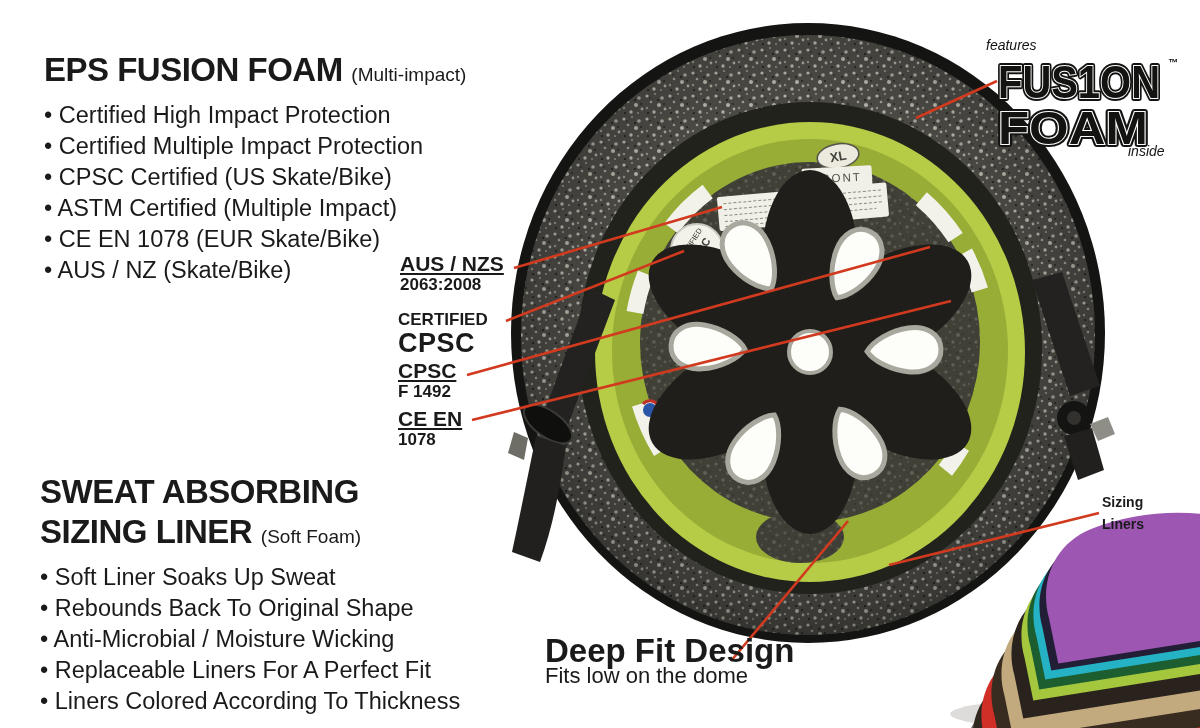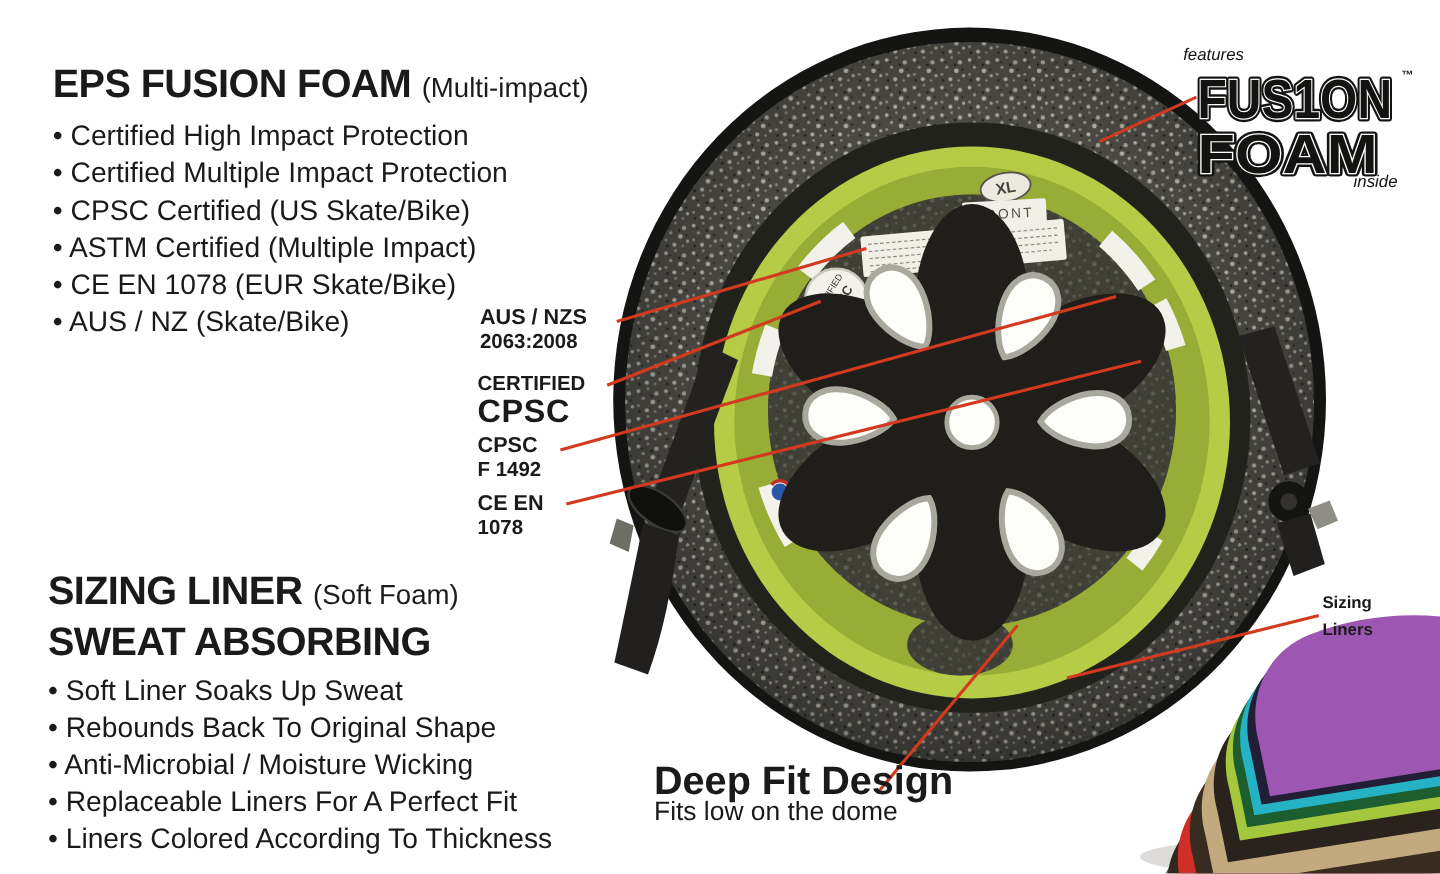--- a/index.html
+++ b/index.html
@@ -3,27 +3,27 @@
 <meta charset="utf-8">
 <style>
   html,body{margin:0;padding:0;background:#fff;}
   .stage{position:relative;width:1200px;height:728px;background:#fff;overflow:hidden;
          font-family:"Liberation Sans",sans-serif;color:#1a1a1a;}
   .stage svg{display:block;}
   #scene{position:absolute;left:0;top:0;}
   .abs{position:absolute;}
   
   .sec-title{font-size:33px;font-weight:bold;letter-spacing:-0.5px;line-height:40px;white-space:nowrap;}
-  .sec-qual{font-size:23px;font-weight:normal;letter-spacing:0;}
+  .sec-qual{font-size:19px;font-weight:normal;letter-spacing:0;}
   .bullets{margin-top:5px;}
   .bullet{font-size:23.5px;line-height:31px;white-space:nowrap;}
   .bullet::before{content:"• ";}
   
   .co{white-space:nowrap;font-weight:bold;}
-  .co .l-md{font-size:18px;line-height:22px;display:block;}
+  .co .l-md{font-size:21px;line-height:22px;display:block;text-decoration:underline;}
   .co .l-sm{font-size:17px;line-height:19px;display:block;}
   .co .l-lg{font-size:27px;line-height:28px;display:block;letter-spacing:0.5px;}
   .deepfit .t{font-size:33px;line-height:27px;font-weight:bold;white-space:nowrap;}
   .deepfit .s{font-size:22px;line-height:24px;font-weight:normal;white-space:nowrap;}
   .sizing{font-size:14px;line-height:22px;font-weight:bold;white-space:nowrap;}
   
   .logo-fat{fill:#131312;stroke:#131312;stroke-width:6;stroke-linejoin:round;}
   .logo-white{fill:none;stroke:#ffffff;stroke-width:2;}
   .logo-core{fill:#131312;}
   .logo-txt{font-family:"Liberation Sans",sans-serif;font-weight:bold;font-size:46px;}
@@ -199,23 +199,23 @@
       <div class="bullet">Certified High Impact Protection</div>
       <div class="bullet">Certified Multiple Impact Protection</div>
       <div class="bullet">CPSC Certified (US Skate/Bike)</div>
       <div class="bullet">ASTM Certified (Multiple Impact)</div>
       <div class="bullet">CE EN 1078 (EUR Skate/Bike)</div>
       <div class="bullet">AUS / NZ (Skate/Bike)</div>
     </div>
   </div>
 
   <div class="abs" style="left:40px;top:472px;">
+    <div class="sec-title">SWEAT ABSORBING</div>
     <div class="sec-title"><span>SIZING LINER</span>
       <span class="sec-qual">(Soft Foam)</span></div>
-    <div class="sec-title">SWEAT ABSORBING</div>
     <div class="bullets">
       <div class="bullet">Soft Liner Soaks Up Sweat</div>
       <div class="bullet">Rebounds Back To Original Shape</div>
       <div class="bullet">Anti-Microbial / Moisture Wicking</div>
       <div class="bullet">Replaceable Liners For A Perfect Fit</div>
       <div class="bullet">Liners Colored According To Thickness</div>
     </div>
   </div>
 
   <div class="abs co" style="left:400px;top:253px;">

